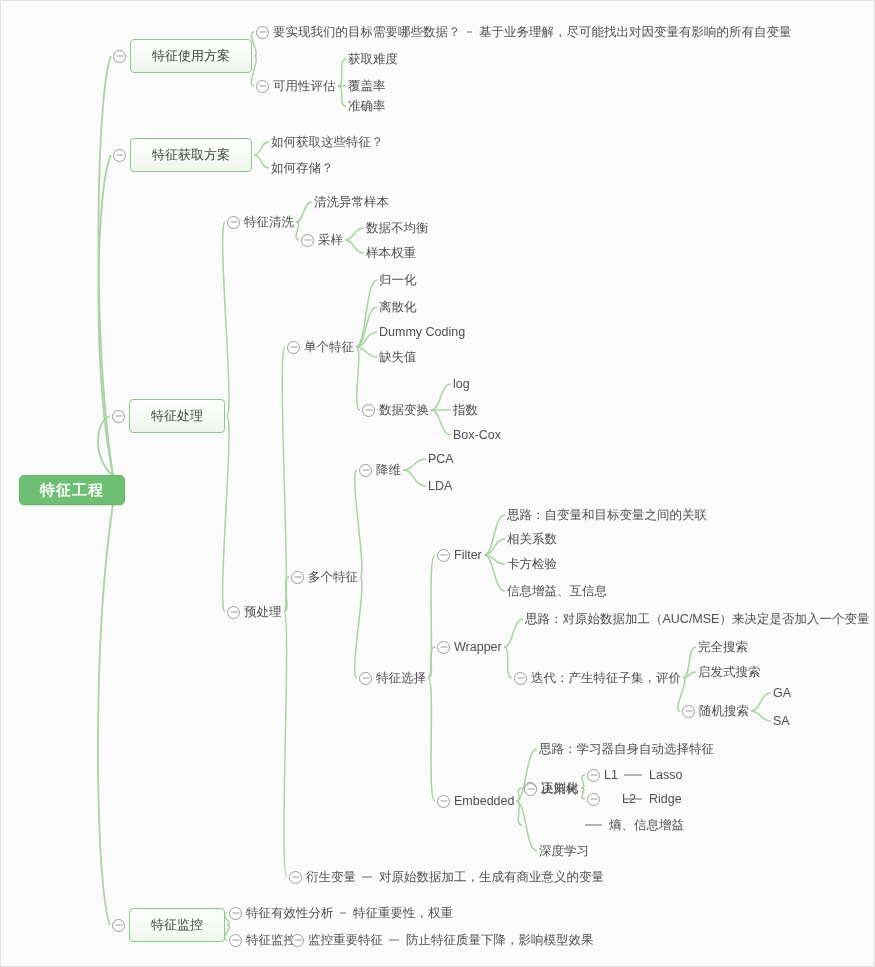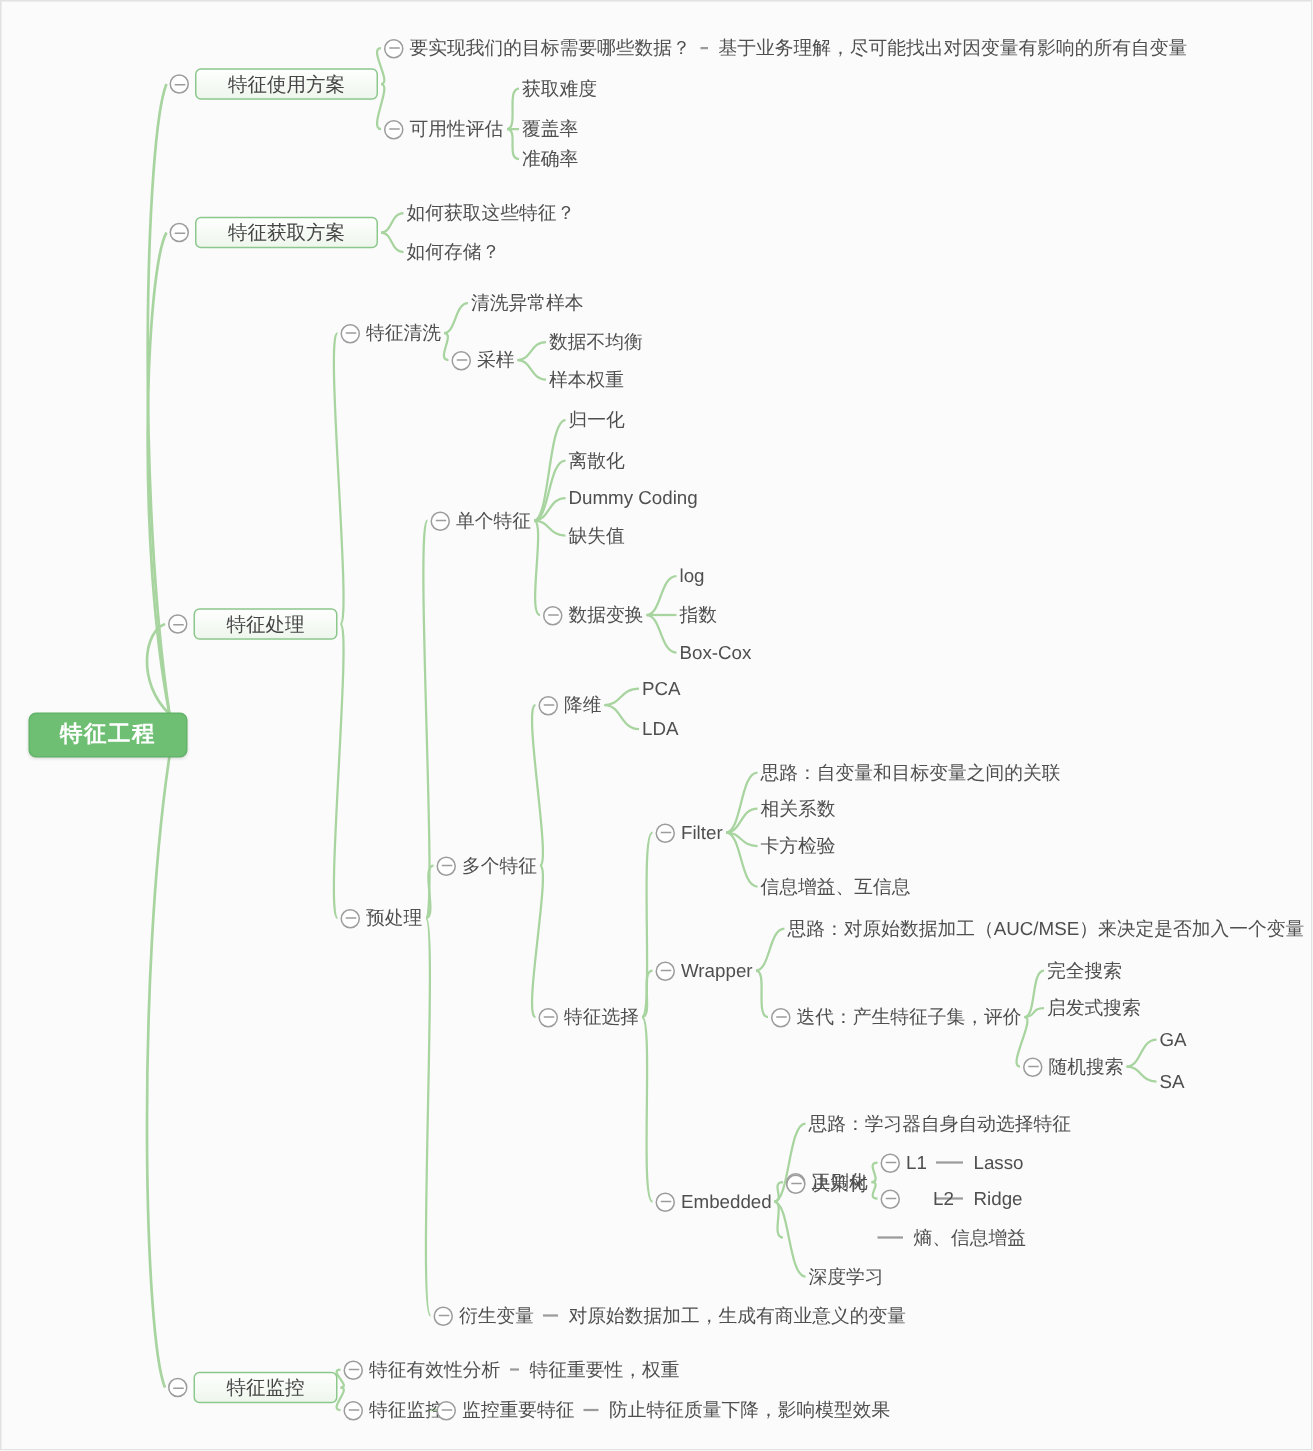--- a/index.html
+++ b/index.html
@@ -50,21 +50,21 @@
   }
   .minus-bar {
     position: absolute;
     left: 50%; top: 50%;
     width: 7px; height: 1px;
     background: #9c9c9c;
     transform: translate(-50%, -50%);
   }
   .box-body {
     box-sizing: border-box;
-    height: 21px;
+    height: 34px;
     display: flex;
     align-items: center;
     justify-content: center;
     padding: 0 21px;
     border: 1px solid #8cc88c;
     border-radius: 4px;
     background: linear-gradient(180deg, #fefffe 0%, #eef6ec 100%);
   }
   .box-body .lbl { font-size: 13px; color: #454545; }
   .root-body {

